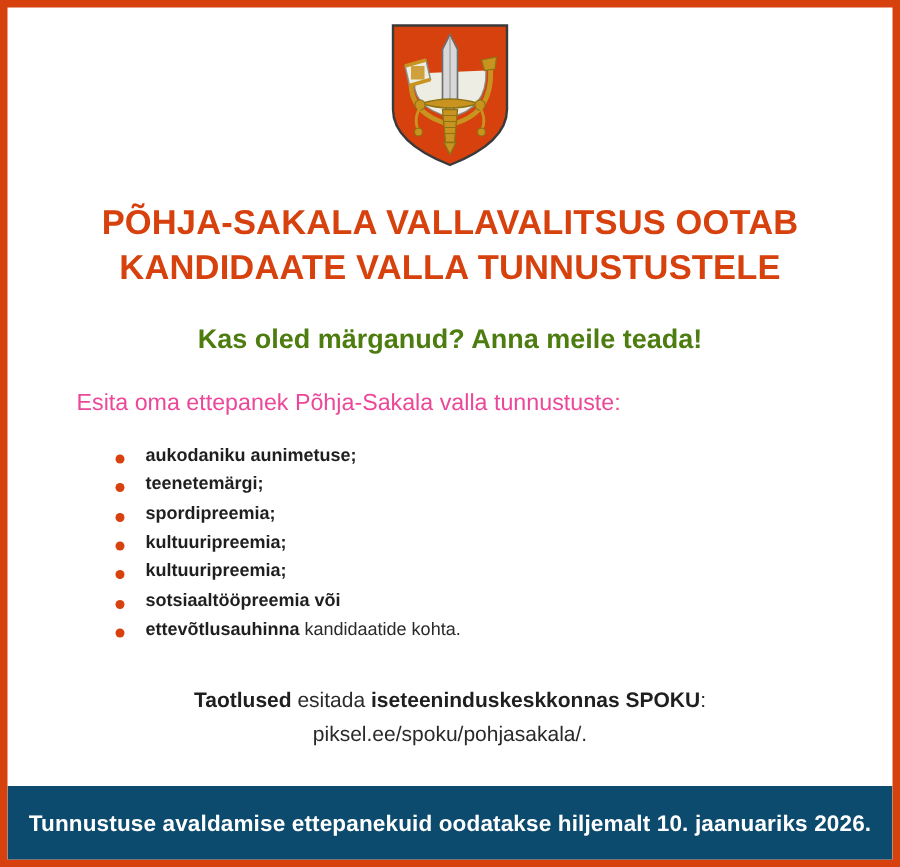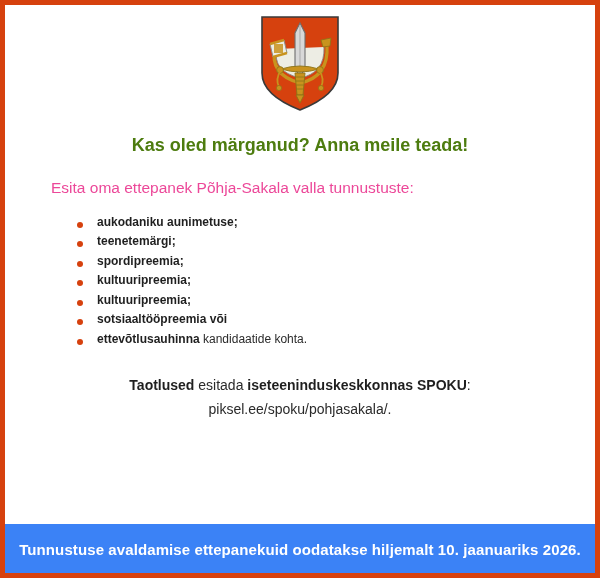--- a/index.html
+++ b/index.html
@@ -107,21 +107,21 @@
     margin-top: 2px;
   }
 
   
   .footer {
     position: absolute;
     left: 0;
     right: 0;
     bottom: -5px;
     height: 54px;
-    background: #3b82f6;
+    background: #0c4a6e;
     display: flex;
     align-items: center;
     justify-content: center;
   }
   .footer-text {
     color: #ffffff;
     font-weight: bold;
     font-size: 15px;
     letter-spacing: 0.1px;
     padding-bottom: 4px;
@@ -160,20 +160,24 @@
 
       <path d="M39 82 L47 82 L43 90 Z" fill="#C8931E" stroke="#8C7316" stroke-width="0.9"></path>
 
       <path d="M24 57 Q18 66 22 74" stroke="#C8931E" stroke-width="1.8" fill="none"></path>
       <path d="M62 57 Q68 66 64 74" stroke="#C8931E" stroke-width="1.8" fill="none"></path>
       <circle cx="22" cy="75" r="2.6" fill="#C8931E" stroke="#8C7316" stroke-width="0.7"></circle>
       <circle cx="64" cy="75" r="2.6" fill="#C8931E" stroke="#8C7316" stroke-width="0.7"></circle>
     </svg>
   </div>
 
+  <div class="title">
+    <span class="title-line">PÕHJA-SAKALA VALLAVALITSUS OOTAB</span>
+    <span class="title-line">KANDIDAATE VALLA TUNNUSTUSTELE</span>
+  </div>
 
   <div class="subtitle">Kas oled märganud? Anna meile teada!</div>
 
   <div class="intro">Esita oma ettepanek Põhja-Sakala valla tunnustuste:</div>
 
   <ul class="bullets">
     <li>
       <b>aukodaniku aunimetuse;</b><span></span>
     </li>
     <li>

